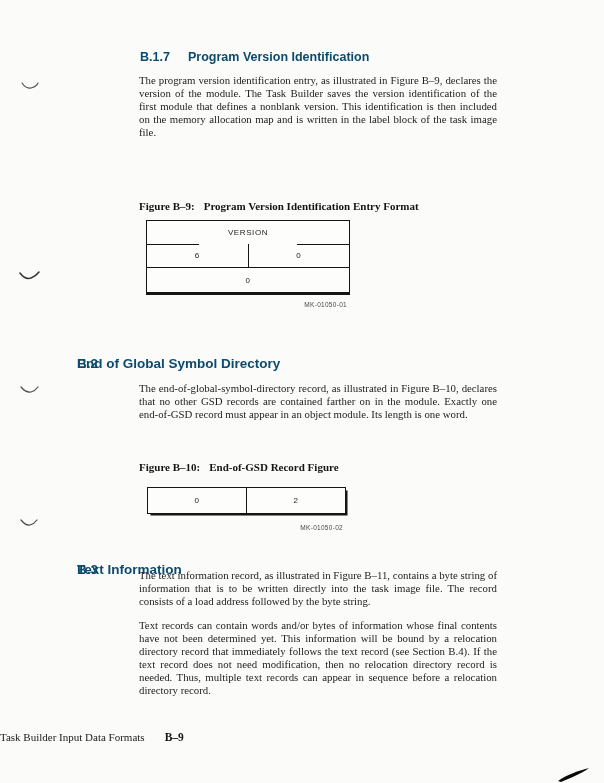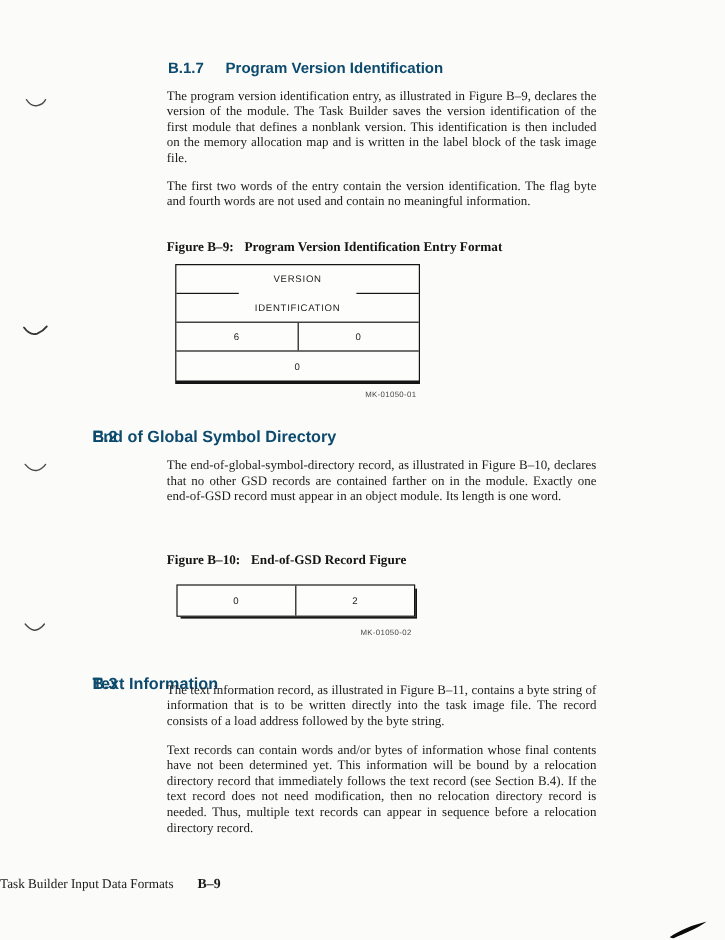--- a/index.html
+++ b/index.html
@@ -111,35 +111,31 @@
 <body>
 
 <div class="page">
 
   <div class="sec-heading h-sub" style="left:140px; top:50px;">
     <span class="num">B.1.7</span><span>Program Version Identification</span>
   </div>
 
   <p class="para" style="top:74px;">The program version identification entry, as illustrated in Figure B–9, declares the version of the module. The Task Builder saves the version identification of the first module that defines a nonblank version. This identification is then included on the memory allocation map and is written in the label block of the task image file.</p>
 
-  <p class="para" style="top:149px;">The first two words of the entry contain the version identification. The flag byte and fourth words are not used and contain no meaningful information.</p>
 
   <div class="figcap" style="top:200px;">
     <span>Figure B–9:</span><span class="figcap-title">Program Version Identification Entry Format</span>
   </div>
 
   <div class="diagram" style="left:146px; top:220px; width:204px;">
     <div class="diag-box diag-box-b9">
       <div class="diag-row row-1">
         <span>VERSION</span>
         <span class="partial-rule left"></span>
         <span class="partial-rule right"></span>
-      </div>
-      <div class="diag-row row-2">
-        <span>IDENTIFICATION</span>
       </div>
       <div class="diag-row row-3">
         <div class="split">
           <div class="cell first">6</div>
           <div class="cell">0</div>
         </div>
       </div>
       <div class="diag-row row-4">0</div>
     </div>
     <div class="credit credit-b9">MK-01050-01</div>

